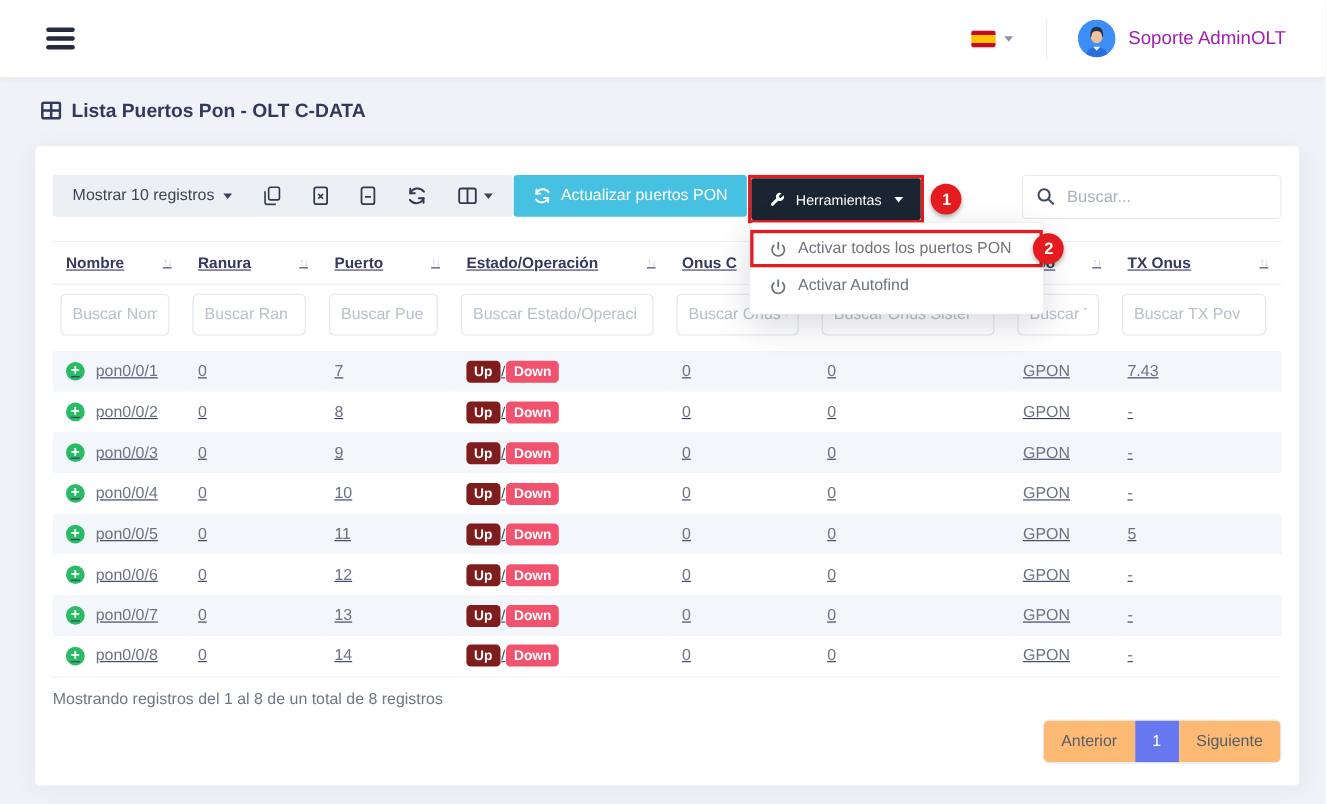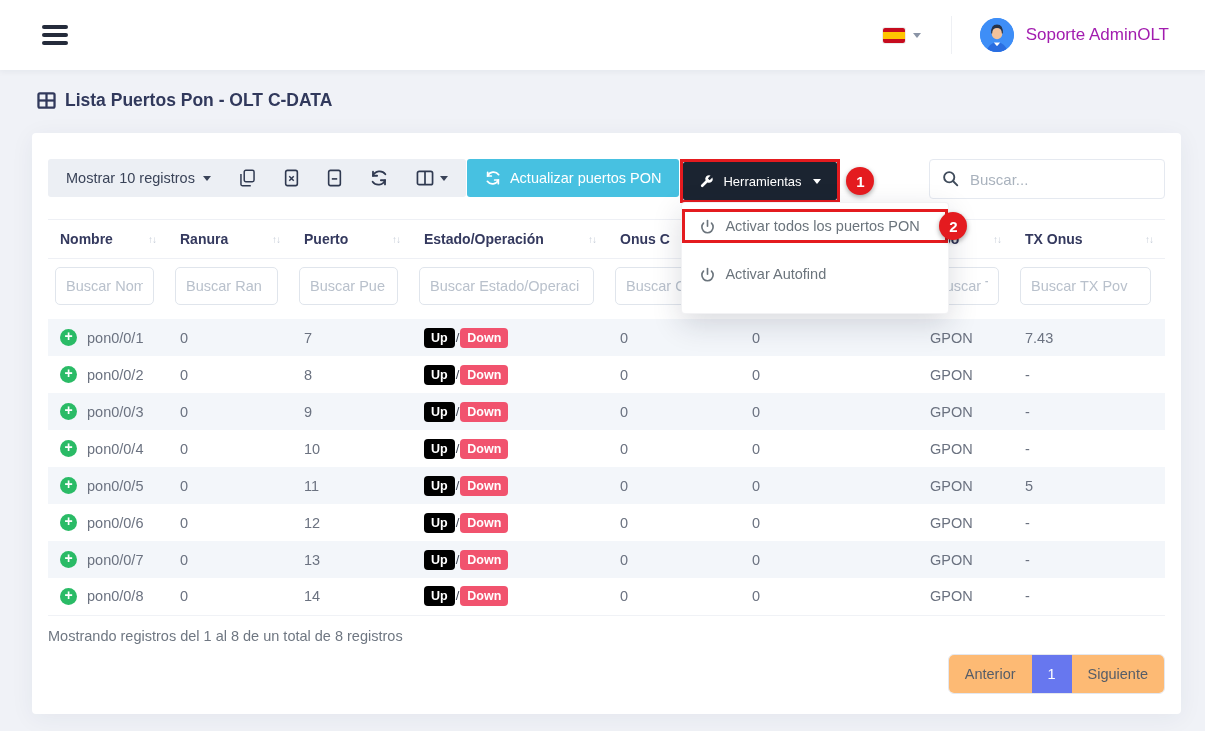--- a/index.html
+++ b/index.html
@@ -63,35 +63,35 @@
   }
   .step-1 { left:calc(100% + 9px); top:5px; }
   .step-2 { right:-19px; top:9px; }
 
   .dropdown-menu {
     position:absolute; left:-2px; top:calc(100% + 2px); width:268px; background:#fff;
     border-radius:4px; border:1px solid rgba(30,40,60,.06);
     box-shadow:0 10px 30px rgba(25,32,56,.16); padding:6px 0 8px 0; z-index:30;
   }
   .dropdown-item {
-    display:flex; align-items:center; gap:10px; padding:23px 18px; font-size:14.5px;
+    display:flex; align-items:center; gap:10px; padding:9px 18px; font-size:14.5px;
     color:#6b747c; text-decoration:none; cursor:pointer; white-space:nowrap; position:relative;
   }
   .dropdown-item.outlined { border:3px solid #e41b1f; padding:6px 15px; }
 
   .search-box { margin-left:auto; position:relative; }
   .search-box input {
     width:236px; height:40px; border:1px solid #e5e9f0; border-radius:4px;
     padding:0 12px 0 40px; font-size:15px; color:#4a5568; font-family:inherit; outline:none; background:#fff;
   }
   .search-box input::placeholder { color:#a9b2bd; }
   .search-box .mag { position:absolute; left:13px; top:11px; }
 
   
-  table.ports { border-collapse:collapse; width:1117px; table-layout:fixed; }
+  table.ports { border-collapse:collapse; width:1117px; table-layout:fixed;text-decoration:underline; }
   thead tr.header-row th {
     border-top:1px solid #eef0f5; border-bottom:1px solid #eef0f5;
     font-size:14px; font-weight:bold; color:#34395e; text-align:left;
     padding:11px 12px; white-space:nowrap; overflow:hidden; cursor:pointer;
   }
   th .th-inner { display:flex; align-items:center; justify-content:space-between; }
   .sort-arrows { font-size:10px; color:#c6cdd8; letter-spacing:-1px; white-space:nowrap; }
   tr.filter-row td { padding:8px 14px 14px 7px; }
   tr.filter-row input {
     width:100%; height:38px; border:1px solid #e0e5ec; border-radius:5px;
@@ -100,21 +100,21 @@
   tr.filter-row input::placeholder { color:#b9c1cc; }
   tbody td { padding:0 12px; height:37px; font-size:14.5px; color:#6b7280; white-space:nowrap; overflow:hidden; }
   tbody tr.striped { background:#f3f6fa; }
   tbody tr:last-child td { border-bottom:1px solid #f0f2f6; }
   .name-cell { display:flex; align-items:center; gap:10px; }
   .plus-icon {
     width:17px; height:17px; border-radius:50%; background:#2abb66; color:#fff;
     font-size:14px; line-height:15px; text-align:center; font-weight:bold; flex:0 0 17px; cursor:pointer;
   }
   .badge { display:inline-block; border-radius:4px; color:#fff; font-size:12.5px; font-weight:bold; padding:3px 7px; }
-  .badge.up { background:#000000; }
+  .badge.up { background:#7f1d1d; }
   .badge.down { background:#f1536e; }
   .slash { color:#3c4453; font-size:13px; margin:0 1px; }
 
   
   .table-footer { margin-top:12px; }
   .info-text { font-size:14.5px; color:#6f7782; margin:0; }
   .pagination-wrap { display:flex; justify-content:flex-end; margin-top:10px; }
   .pagination { display:flex; border:1px solid #e4e7ee; border-radius:6px; overflow:hidden; }
   .page-link {
     display:flex; align-items:center; justify-content:center; height:38px; padding:0 16px;

